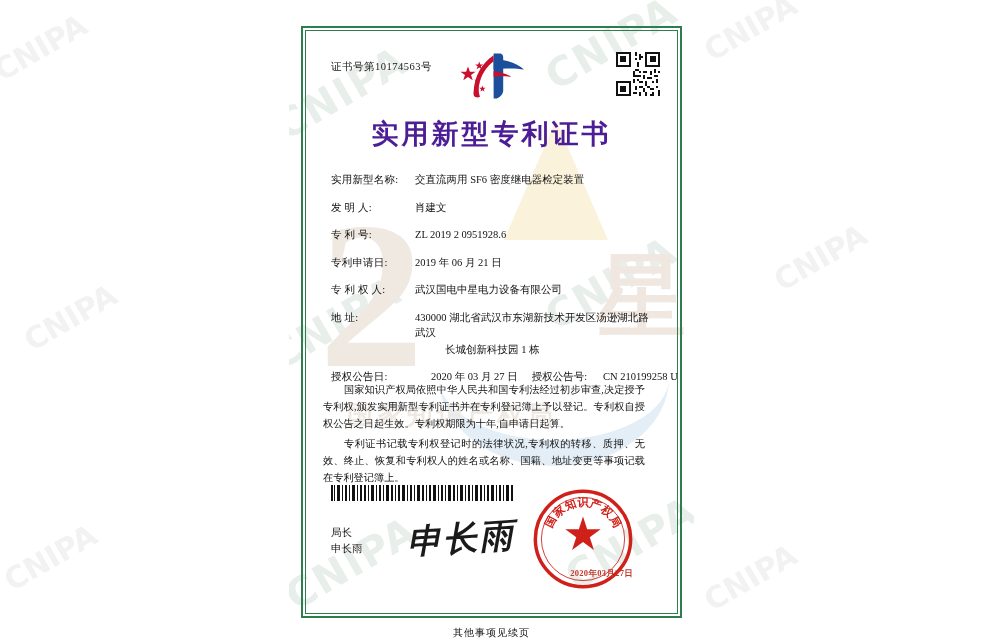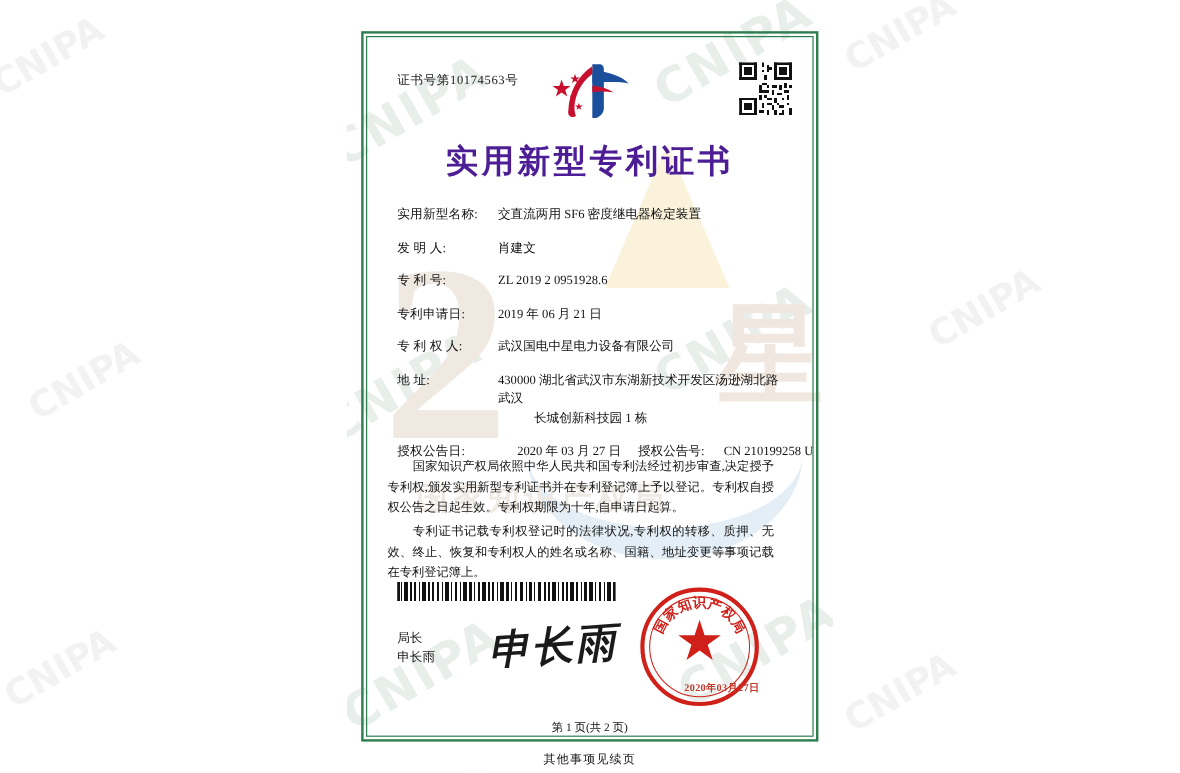--- a/index.html
+++ b/index.html
@@ -523,17 +523,16 @@
         <text x="60" y="22" text-anchor="middle" transform="rotate(-41 60 60)">家</text>
         <text x="60" y="22" text-anchor="middle" transform="rotate(-20 60 60)">知</text>
         <text x="60" y="22" text-anchor="middle" transform="rotate(0 60 60)">识</text>
         <text x="60" y="22" text-anchor="middle" transform="rotate(20 60 60)">产</text>
         <text x="60" y="22" text-anchor="middle" transform="rotate(41 60 60)">权</text>
         <text x="60" y="22" text-anchor="middle" transform="rotate(62 60 60)">局</text>
       </g>
     </svg>
     <div class="seal-date">2020年03月27日</div>
 
-    <div class="page-no">第 1 页(共 2 页)</div>
   </div>
 </div>
 
 <div class="footnote">其他事项见续页</div>
 
 </body></html>

